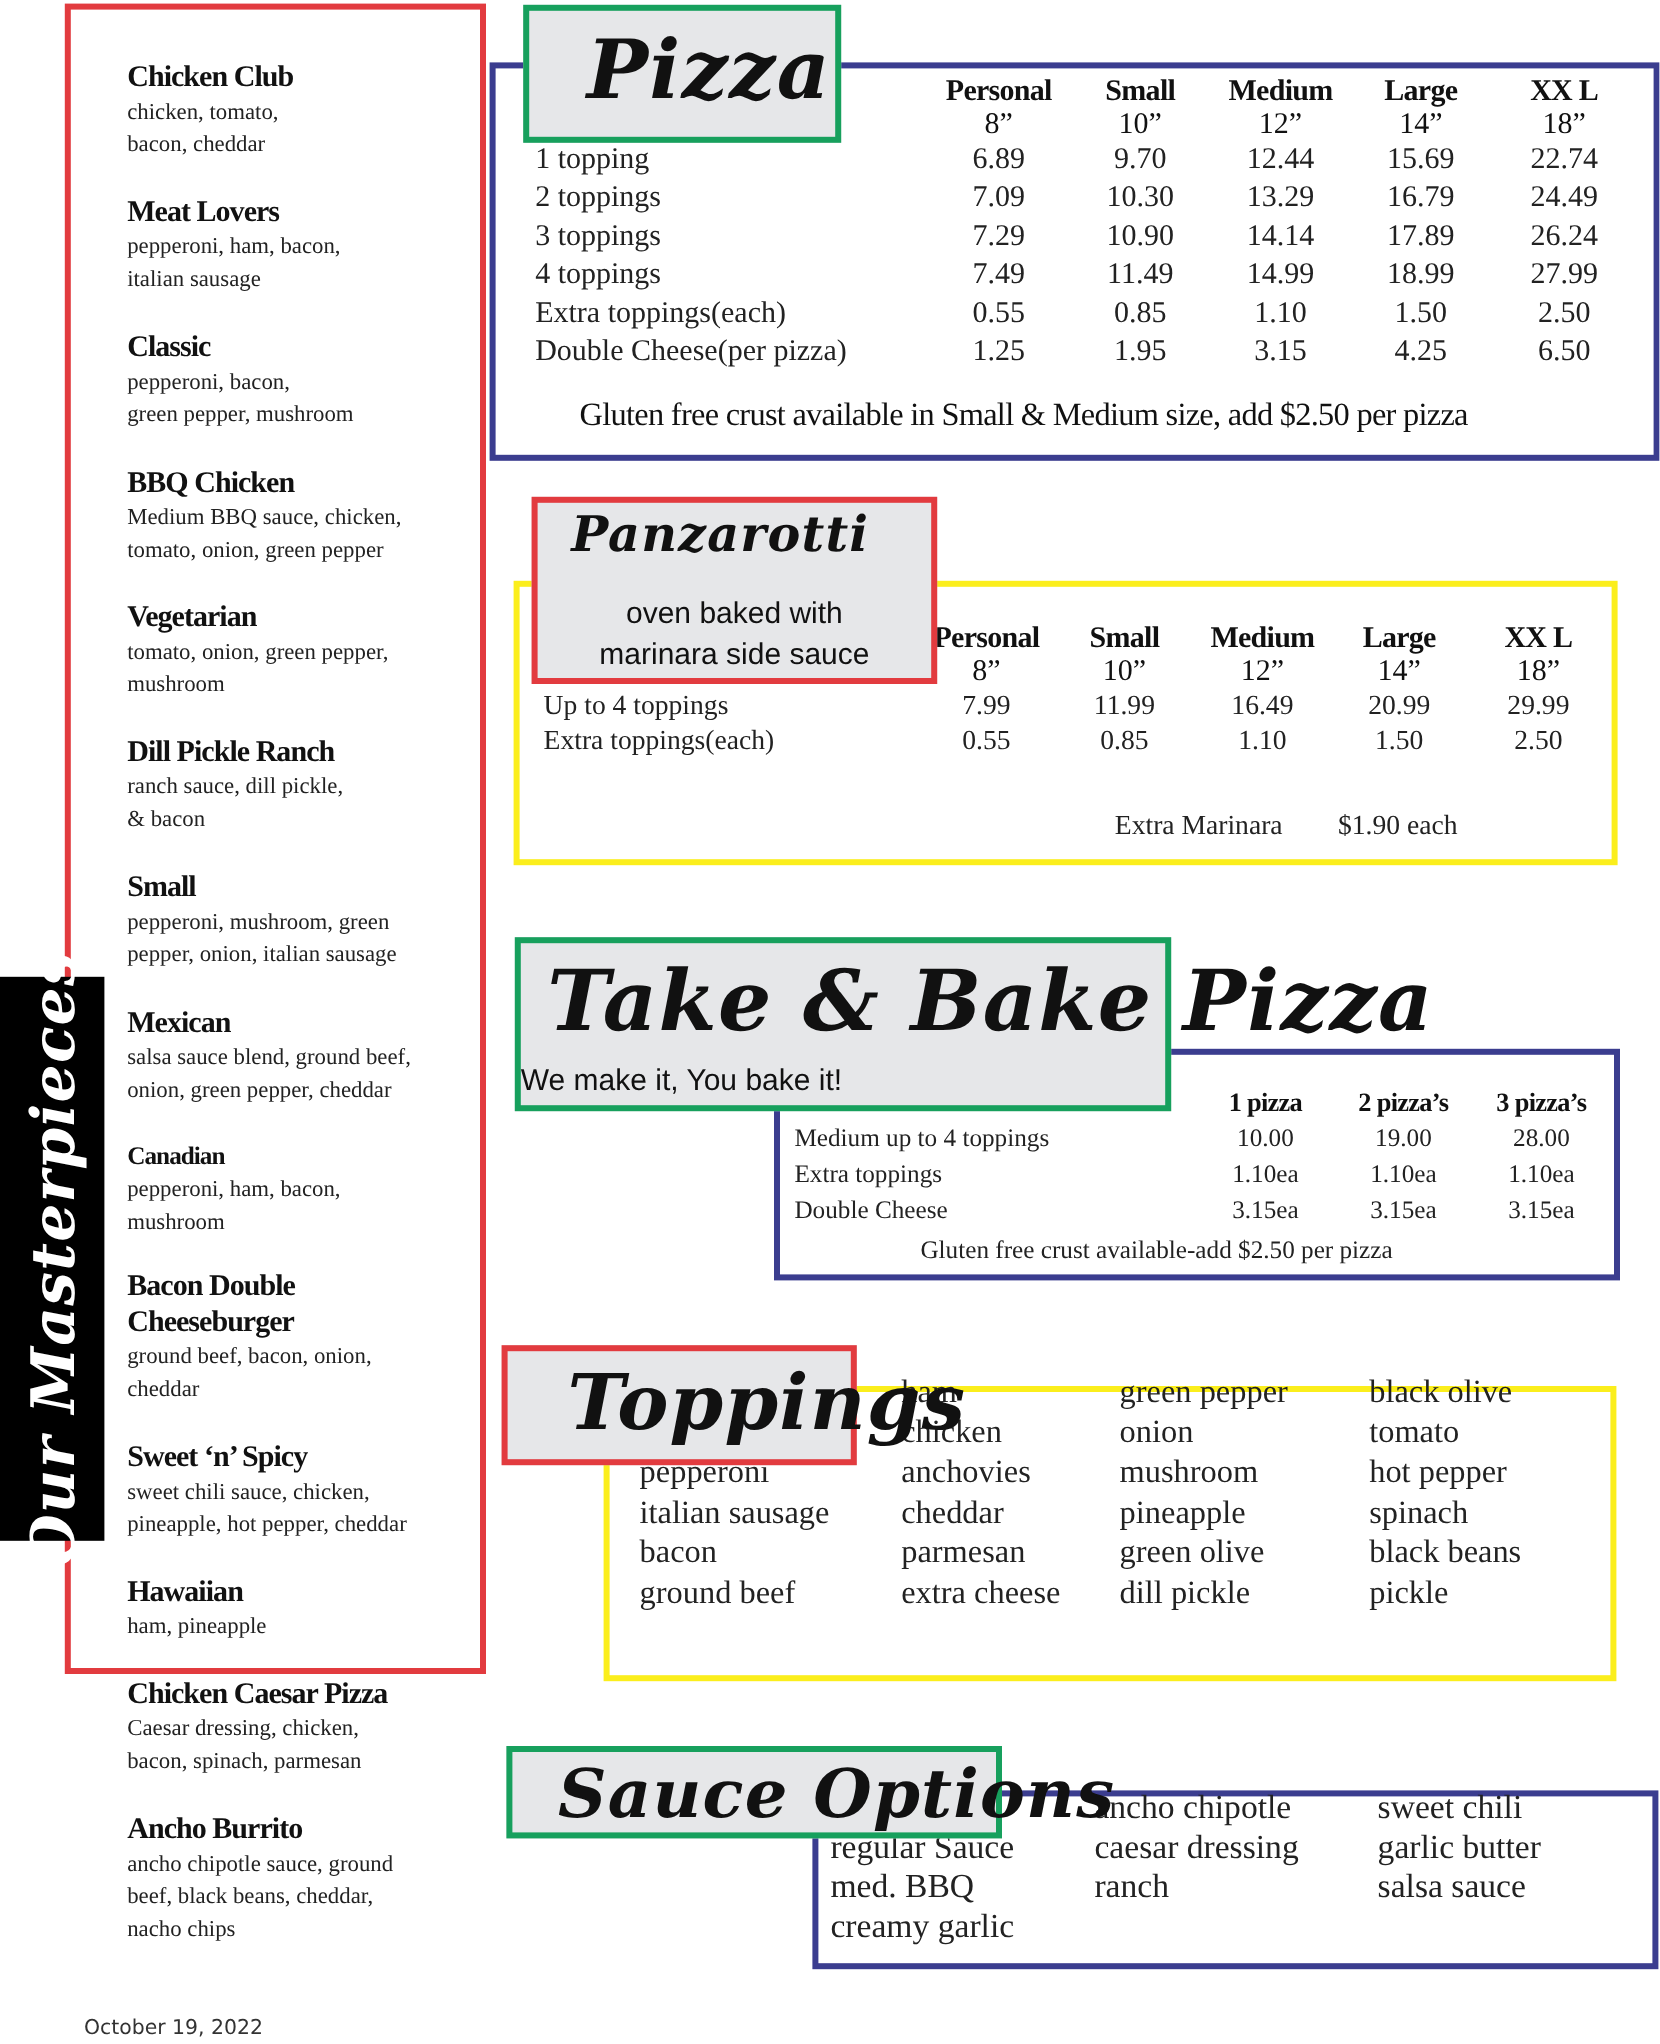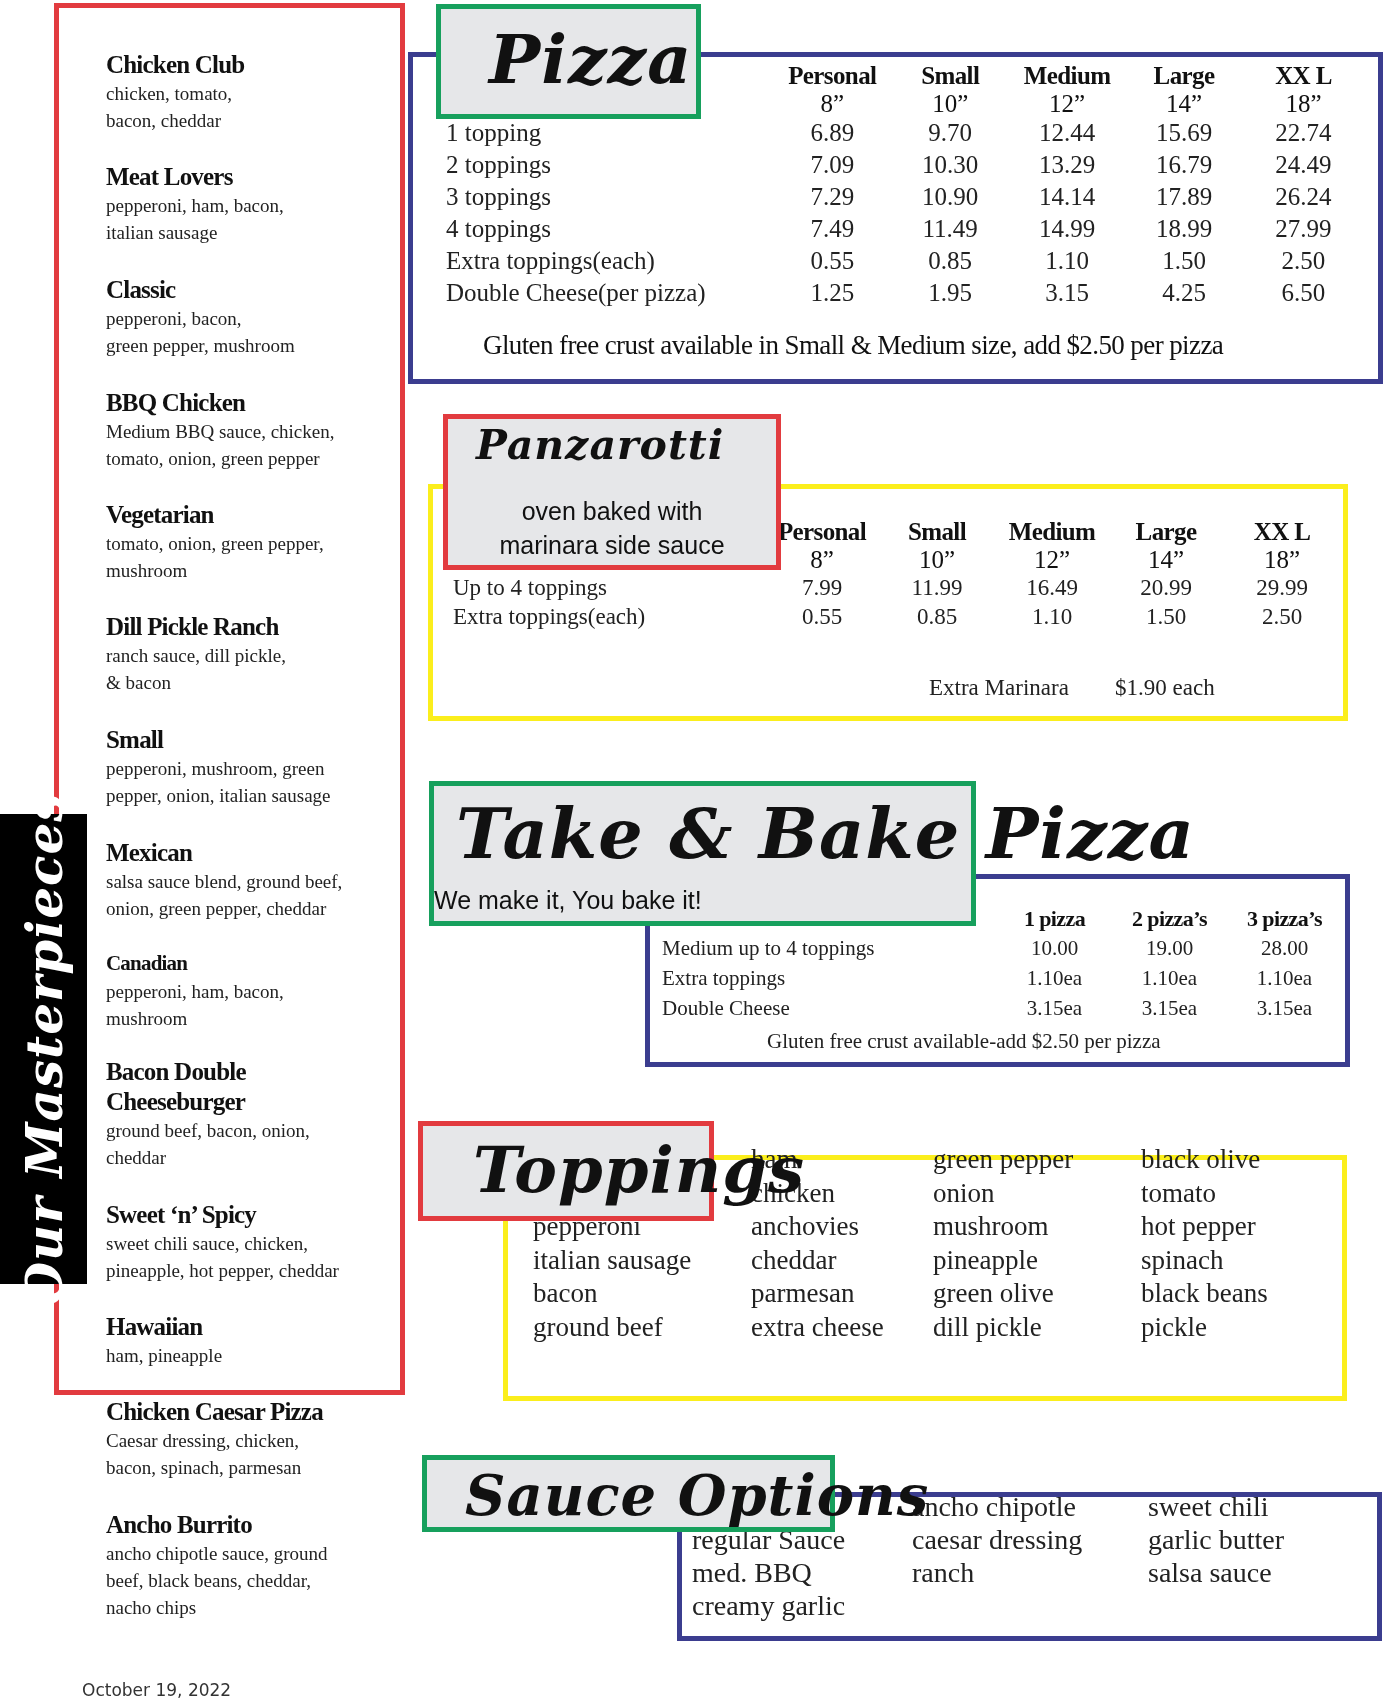--- a/index.html
+++ b/index.html
@@ -21,21 +21,21 @@
   #masterpieces { left: 54px; top: 3px; width: 351px; height: 1392px; }
   .mp-list { position: absolute; left: 47px; top: 42px; width: 300px; }
   .mp-item { position: absolute; left: 0; width: 300px; }
   .mp-name { font-weight: bold; font-size: 25px; line-height: 30px; letter-spacing: -0.8px; }
   .mp-desc { font-size: 19px; line-height: 27px; color: #222; }
 
   #banner { left: 0; top: 814px; width: 87px; height: 470px; background: #000; }
   #banner span { position: absolute; left: 50%; top: 50%; transform: translate(-50%,-50%) rotate(-90deg);
     white-space: nowrap; color: #fff; font-size: 50px; }
 
-  #date { left: 70px; top: 1680px; font-family: "DejaVu Sans", sans-serif; font-size: 17px; color: #333; margin-left: 12px; }
+  #date { left: 70px; top: 1680px; font-family: "DejaVu Sans", sans-serif; font-size: 17px; color: #333; }
 
   
   table { border-collapse: collapse; }
   td, th { padding: 0; }
   .hdr th { font-weight: bold; font-size: 25px; line-height: 30px; letter-spacing: -0.6px; text-align: center; margin-left: 16px; }
   .sz th { font-weight: normal; font-size: 25px; line-height: 26px; text-align: center; }
   .row td { font-size: 25px; line-height: 32px; color: #222; }
   .row td.v { text-align: center; }
 
   

